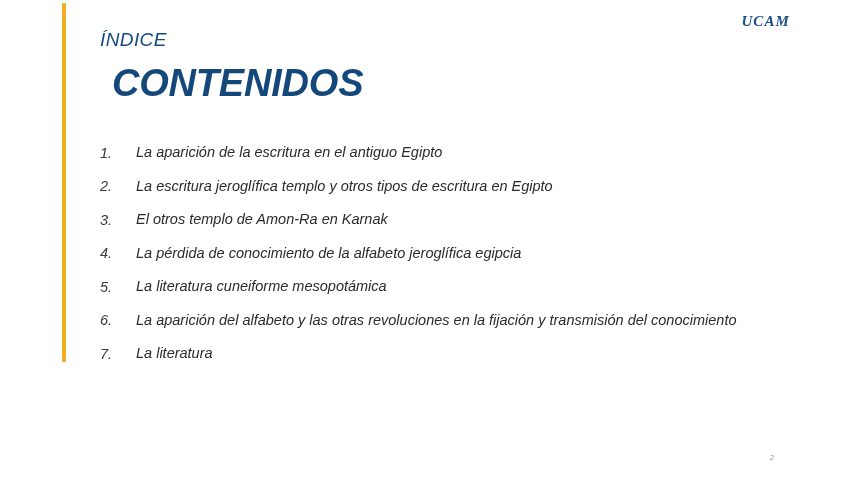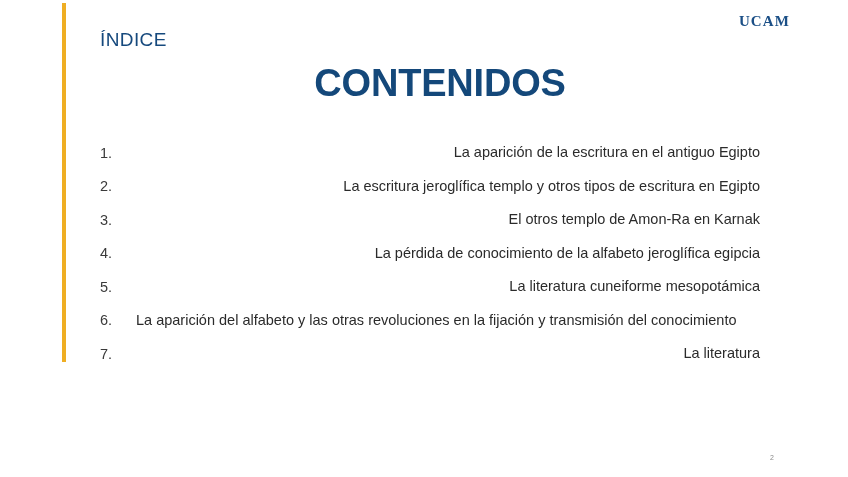--- a/index.html
+++ b/index.html
@@ -10,20 +10,21 @@
   body {
     font-family: "Liberation Sans", sans-serif;
     -webkit-font-smoothing: antialiased;
   }
   #slide {
     position: relative;
     width: 812px;
     height: 477px;
     background: #ffffff;
     overflow: hidden;
+    font-style: italic;
   }
 
   
   #logo {
     position: absolute;
     top: 14px;
     right: 22px;
     font-family: "Liberation Serif", serif;
     font-size: 15px;
     font-weight: bold;
@@ -58,21 +59,20 @@
     line-height: 1.1;
     margin: 0 0 4px 0;
   }
   #title {
     font-size: 38px;
     font-weight: bold;
     letter-spacing: -0.2px;
     color: #14487a;
     line-height: 1.08;
     margin: 12px;
-    text-align: center;
   }
 
   
   #toc {
     position: absolute;
     left: 100px;
     top: 142px;
     width: 660px;
   }
   .toc-item {
@@ -85,21 +85,20 @@
     font-size: 14.5px;
     color: #3a3a3a;
     line-height: 1.38;
     padding-top: 0.5px;
   }
   .toc-text {
     flex: 1 1 auto;
     font-size: 14.5px;
     color: #2b2b2b;
     line-height: 1.38;
-    text-align: right;
   }
   .toc-item.justify .toc-text {
     text-align: justify;
     text-align-last: left;
   }
 
   
   #page-number {
     position: absolute;
     right: 38px;

